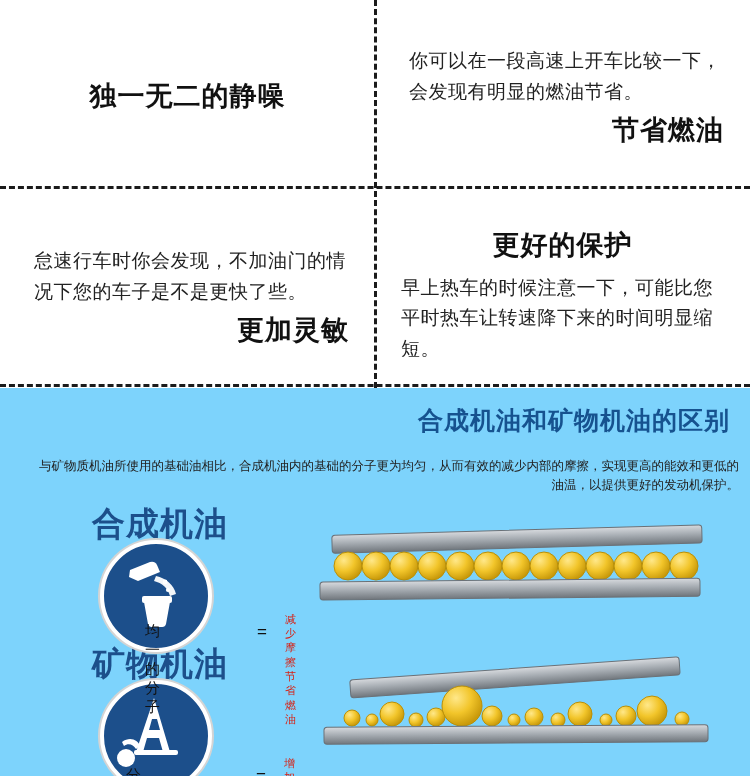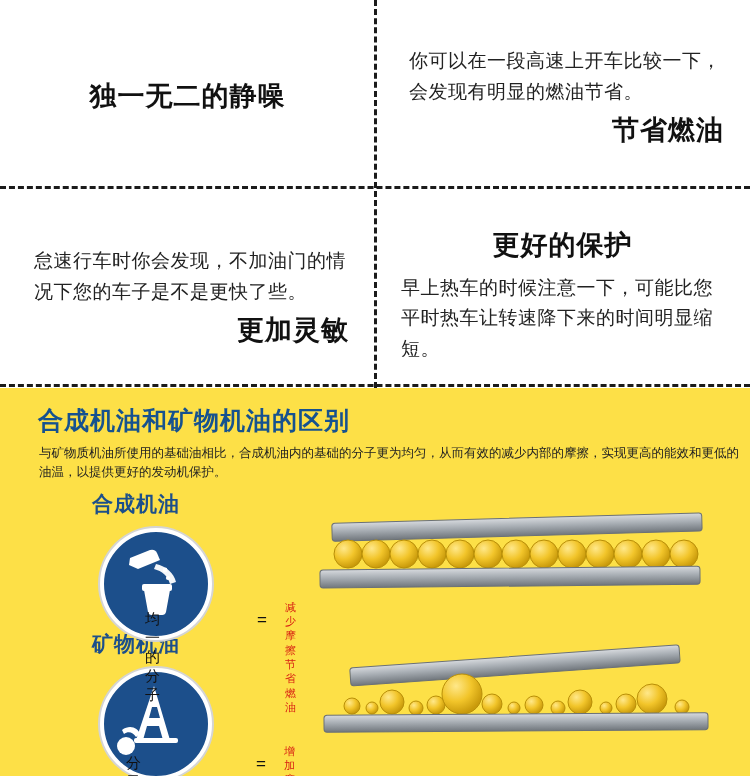--- a/index.html
+++ b/index.html
@@ -93,50 +93,50 @@
     width: 750px;
     height: 0;
     border-top: 3px dashed #1b1b1b;
   }
 
   
   .compare {
     position: relative;
     width: 750px;
     height: 388px;
-    background: #fde047;
+    background: #7dd3fc;
     box-sizing: border-box;
     padding: 16px 20px 0 30px;
+    text-align: right;
   }
   .compare-title {
     font-size: 25px;
     font-weight: bold;
     color: #16528f;
     letter-spacing: 1px;
     margin-left: 8px;
   }
   .compare-desc {
     font-size: 12.5px;
     line-height: 1.55;
     color: #222;
-    margin-top: 8px;
+    margin-top: 20px;
     margin-left: 9px;
     width: 700px;
-    font-family: Liberation Mono, monospace;
   }
 
   .compare-body {
     position: relative;
     margin-top: 8px;
     height: 300px;
   }
 
   .label-syn, .label-min {
     position: absolute;
-    font-size: 21px;
+    font-size: 33px;
     font-weight: bold;
     color: #1c4f8b;
     letter-spacing: 1px;
   }
   .label-syn { left: 62px; top: 58px; }
   .label-min { left: 62px; top: 198px; }
 
   
   .badge {
     position: absolute;

